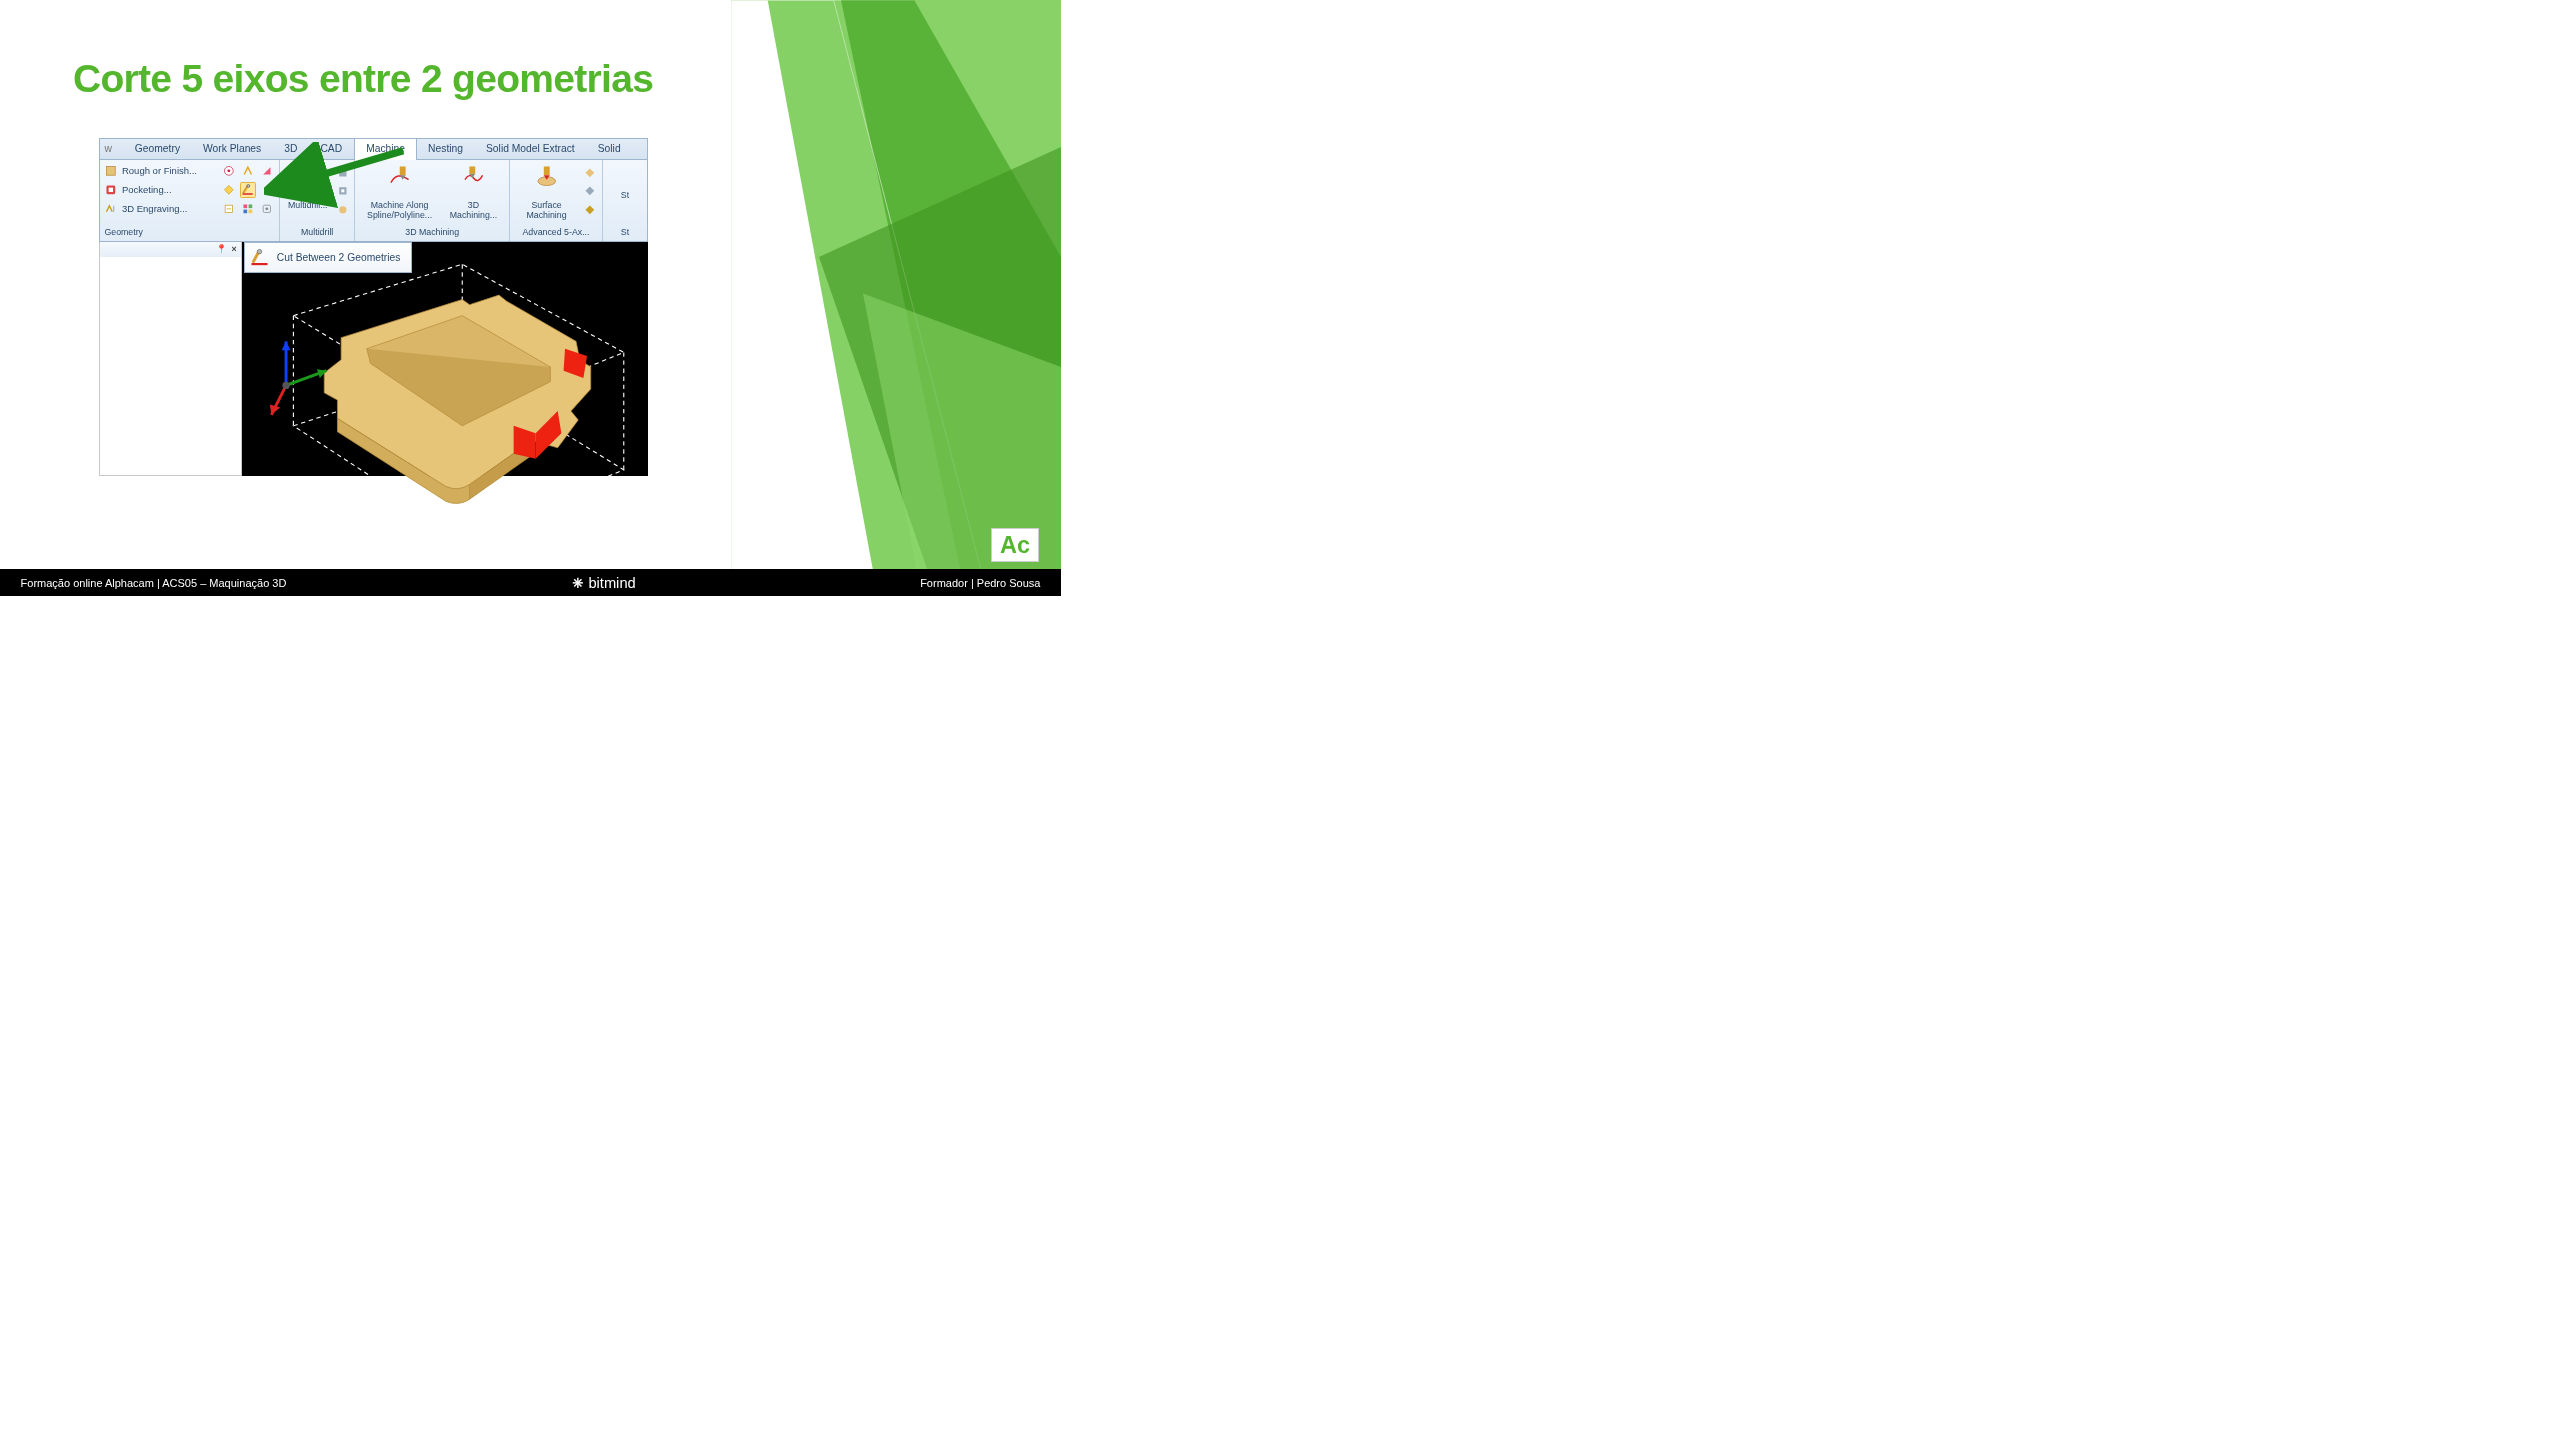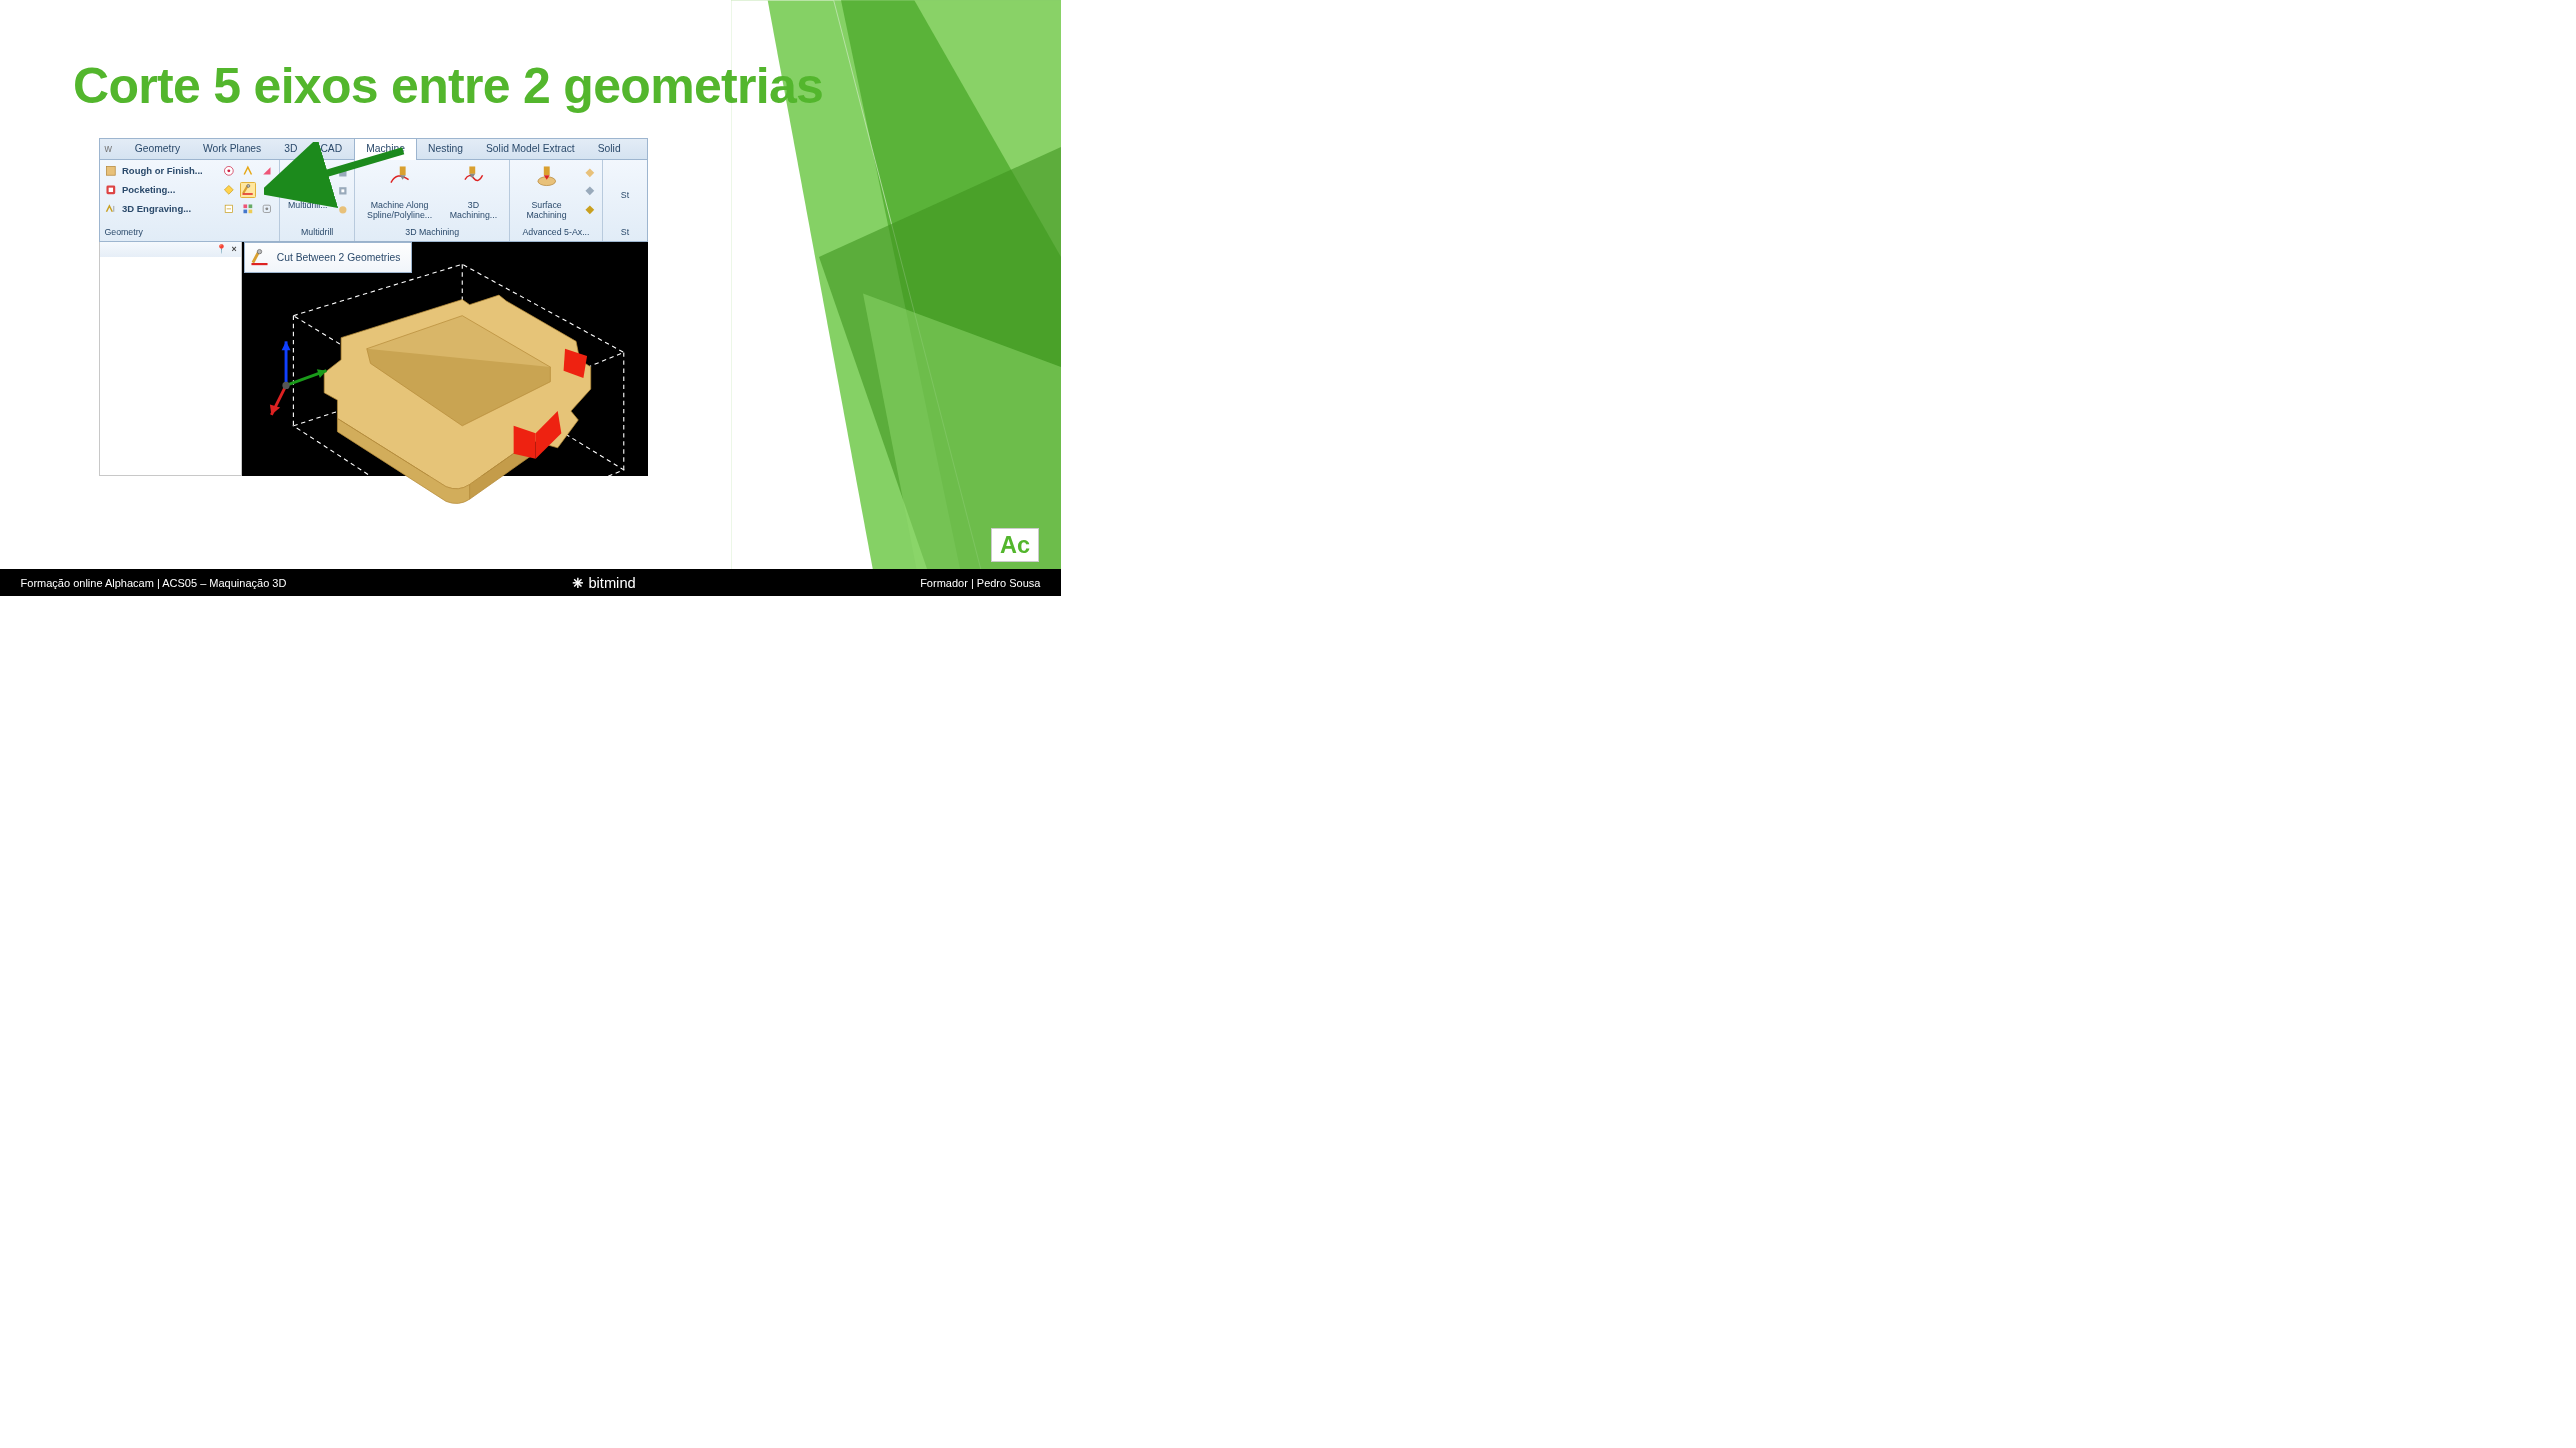--- a/index.html
+++ b/index.html
@@ -11,21 +11,21 @@
     position: relative;
     overflow: hidden;
   }
   
   .deco-layer { position: absolute; right: 0; top: 0; bottom: 0; width: 330px; pointer-events: none; }
   .deco-layer svg { position: absolute; inset: 0; }
   .title {
     position: absolute;
     top: 57px;
     left: 73px;
-    font-size: 50px;
+    font-size: 39px;
     font-weight: 800;
     color: #53b62d;
     letter-spacing: -0.7px;
   }
   .screenshot {
     position: absolute;
     top: 138px;
     left: 99px;
     width: 549px;
   }
@@ -64,21 +64,21 @@
     display: flex;
     flex-direction: column;
     justify-content: space-between;
     align-items: center;
     font-size: 8.8px;
     color: #2b4a6b;
     min-width: 44px;
   }
   .group-label { font-size: 8.8px; color: #2b4a6b; padding-bottom: 1.5px; }
   .grp-geometry { width: 184px; align-items: stretch; }
-  .geo-rows { display: flex; flex-direction: column; gap: 2.9px; flex: 1; font-weight: bold; }
+  .geo-rows { display: flex; flex-direction: column; gap: 2.9px; flex: 1; }
   .geo-row { display: flex; align-items: center; gap: 2.9px; }
   .geo-row-left { display: flex; align-items: center; gap: 4.4px; flex: 1; font-size: 9.5px; color: #2b4a6b; }
   .mini-icon { width: 13.2px; height: 13.2px; display: inline-flex; align-items: center; justify-content: center; }
   .mini-btn { width: 16px; height: 16px; display: inline-flex; align-items: center; justify-content: center; border-radius: 1.5px; }
   .mini-btn.highlight { background: #ffe7a0; border: 0.7px solid #e2b23a; }
   .big-btn {
     display: flex; flex-direction: column; align-items: center; gap: 11px;
     padding: 1.5px 4.4px; font-size: 8.8px; color: #2b4a6b; text-align: center; justify-content: center;
   }
   .big-ico { width: 25px; height: 25px; display: flex; align-items: center; justify-content: center; }

